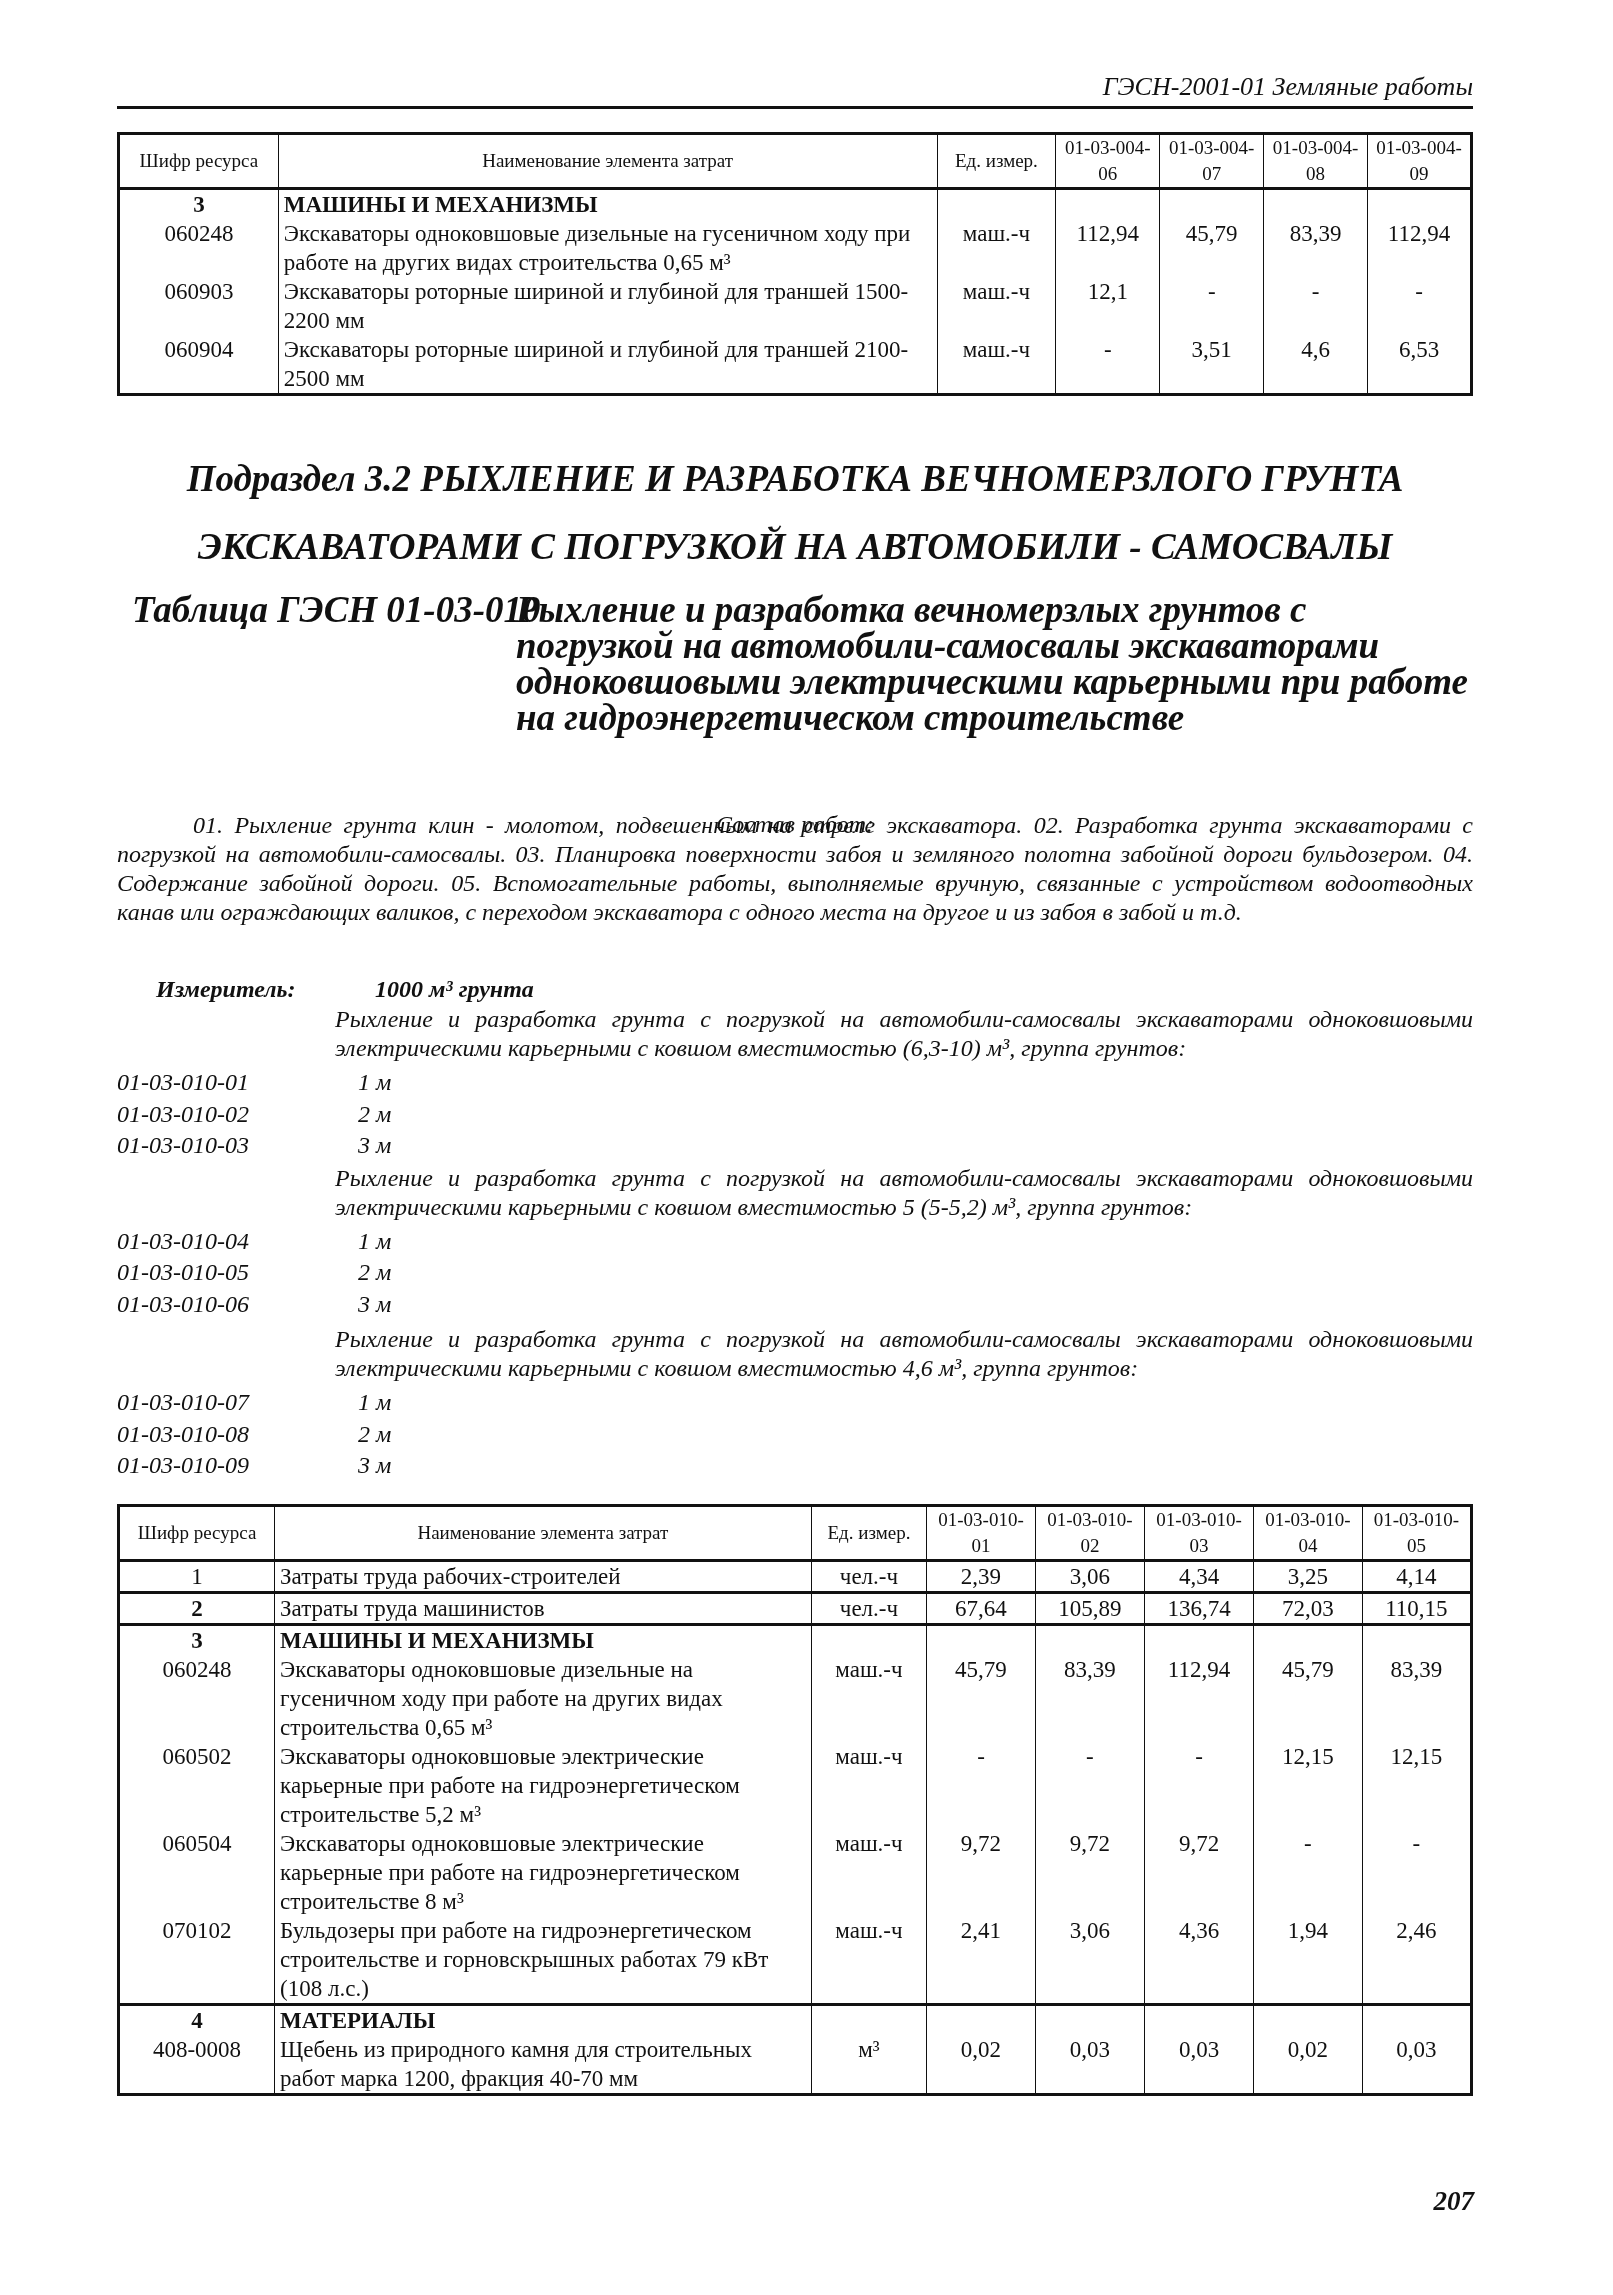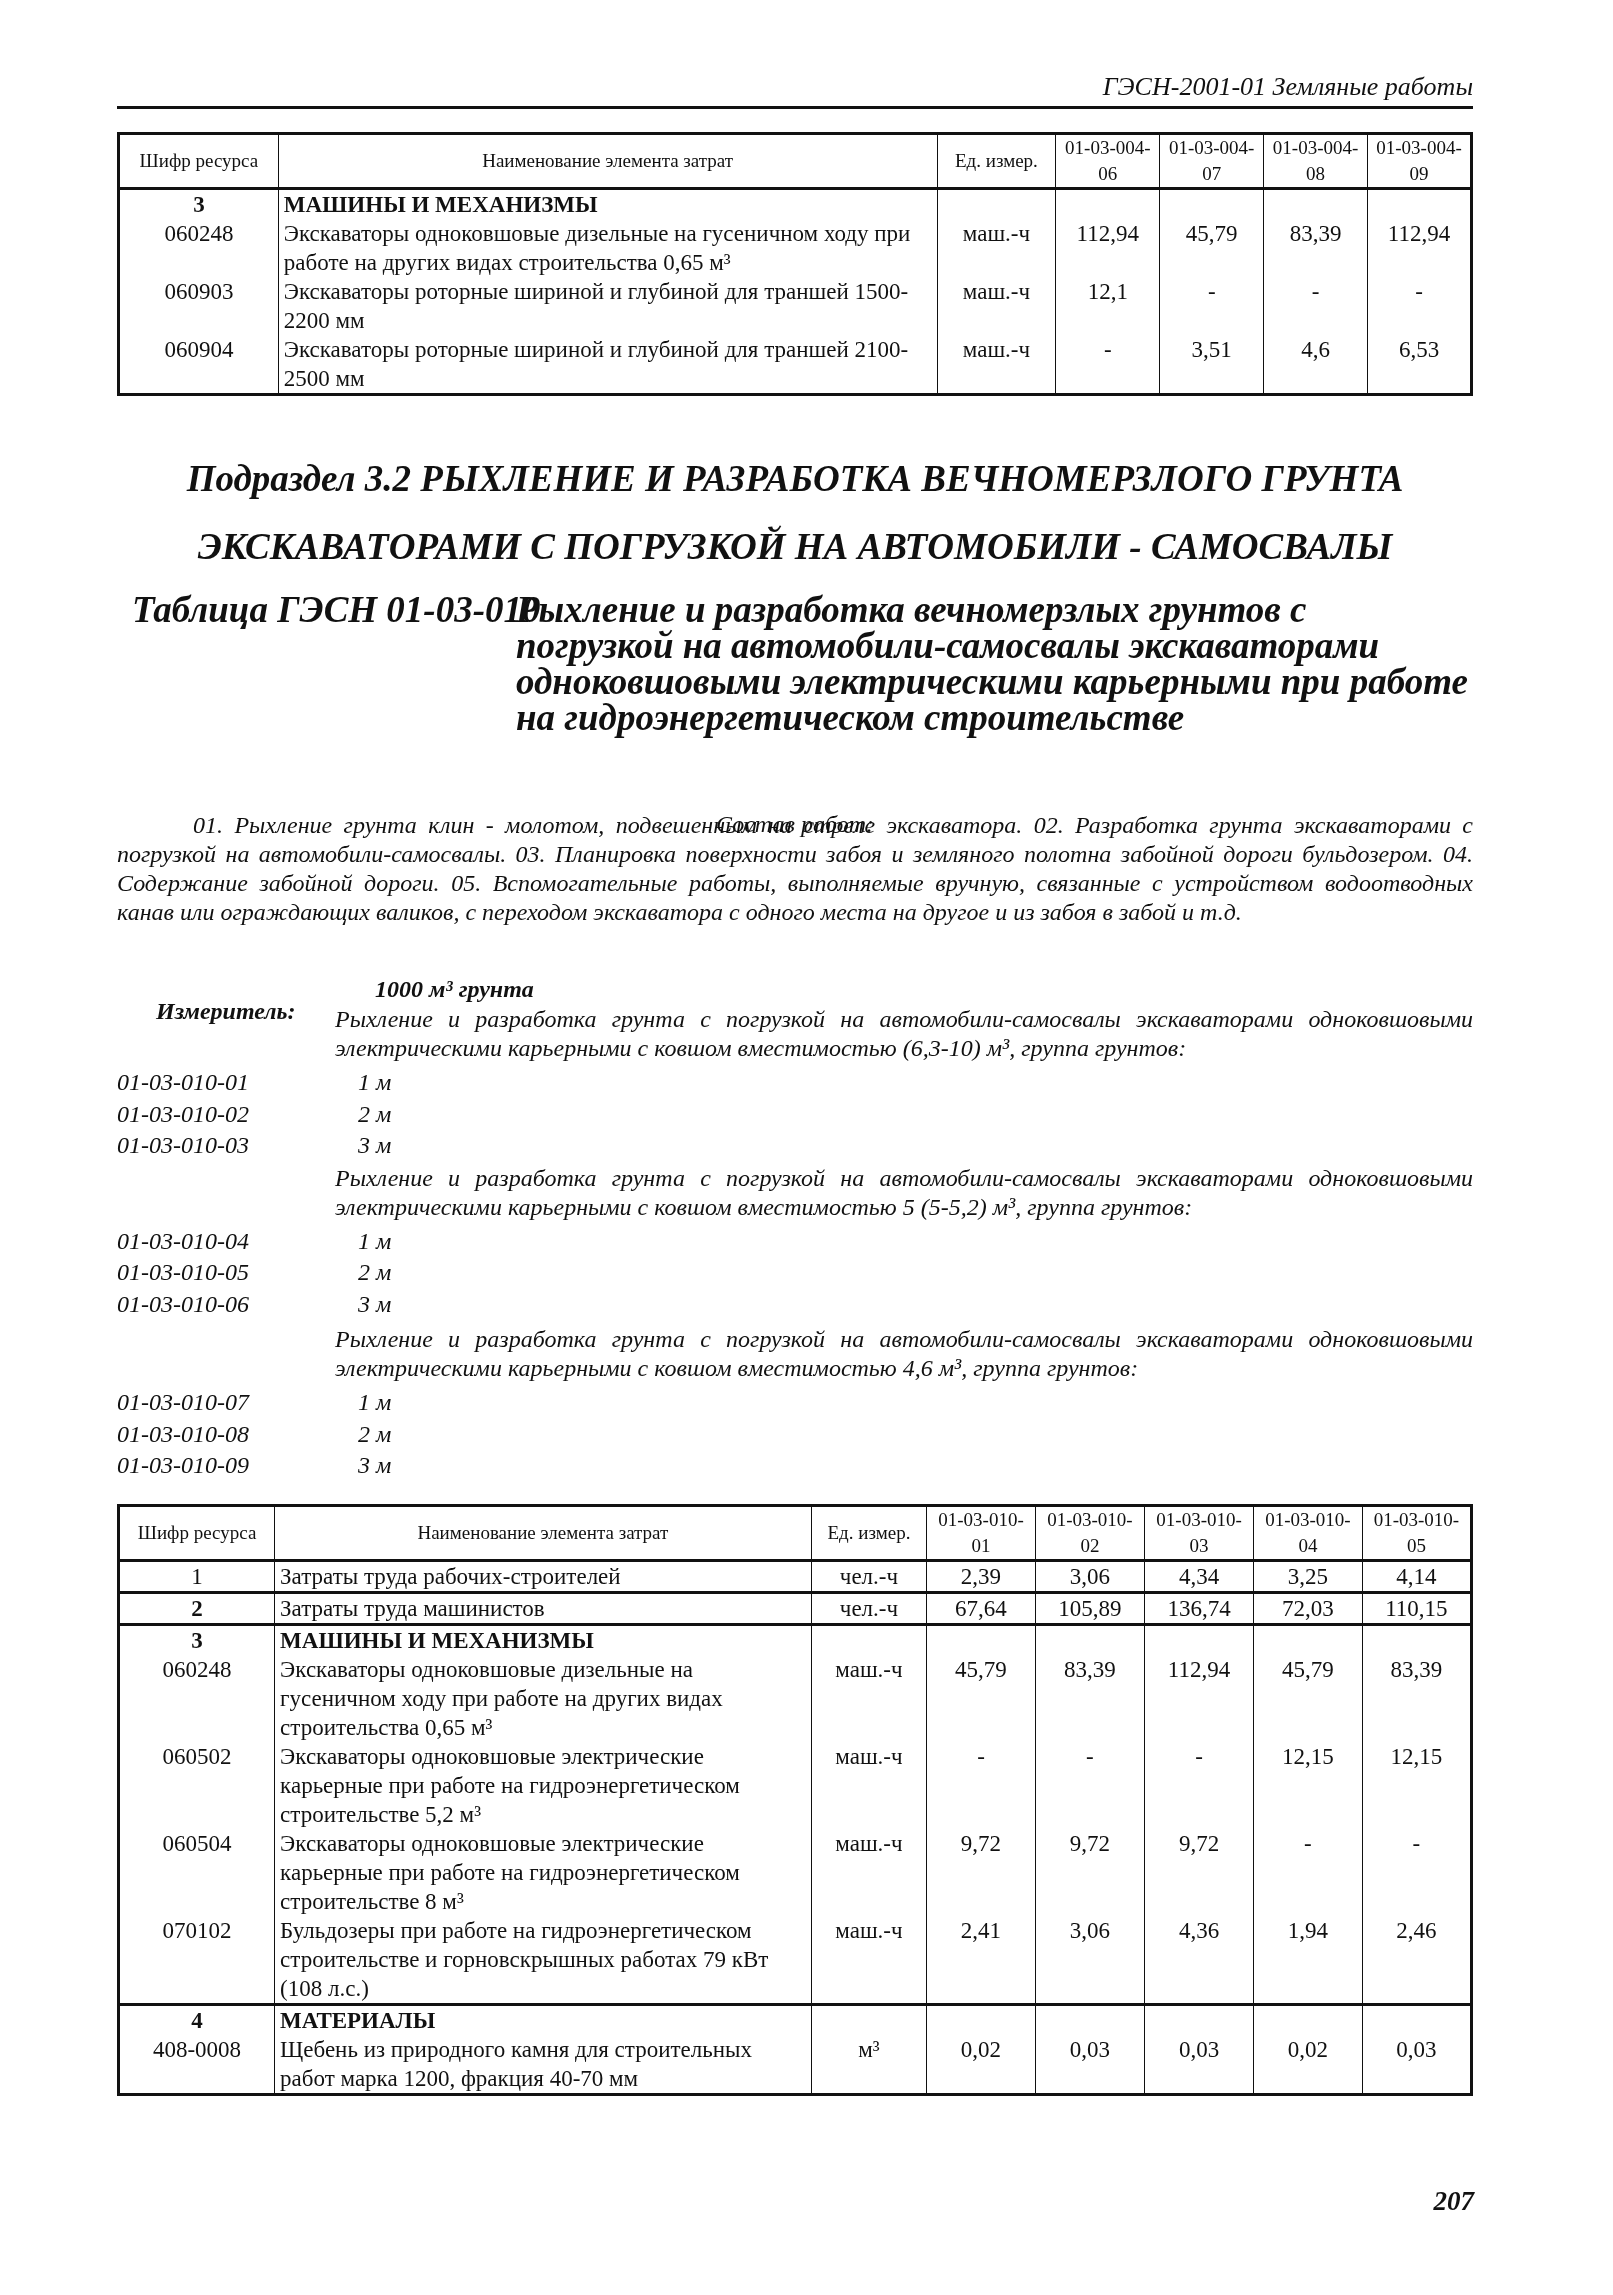--- a/index.html
+++ b/index.html
@@ -85,21 +85,21 @@
   </table>
 
 <div class="abs h1" style="top:456px;">Подраздел 3.2 РЫХЛЕНИЕ И РАЗРАБОТКА ВЕЧНОМЕРЗЛОГО ГРУНТА</div>
 <div class="abs h1" style="top:524px;">ЭКСКАВАТОРАМИ С ПОГРУЗКОЙ НА АВТОМОБИЛИ - САМОСВАЛЫ</div>
 
 <div class="abs h2" style="left:132px;top:592px;">Таблица ГЭСН 01-03-010</div>
 <div class="abs h2" style="left:516px;top:592px;width:957px;text-indent:0px;">Рыхление и разработка вечномерзлых грунтов с погрузкой на автомобили-самосвалы экскаваторами одноковшовыми электрическими карьерными при работе на гидроэнергетическом строительстве</div>
 
 <div class="abs para" style="left:117px;width:1356px;top:778px;text-align:center;margin-top:32px;">Состав работ:</div>
 <div class="abs para" style="left:117px;width:1356px;top:811px;text-indent:76px;">01. Рыхление грунта клин - молотом, подвешенным на стреле экскаватора. 02. Разработка грунта экскаваторами с погрузкой на автомобили-самосвалы. 03. Планировка поверхности забоя и земляного полотна забойной дороги бульдозером. 04. Содержание забойной дороги. 05. Вспомогательные работы, выполняемые вручную, связанные с устройством водоотводных канав или ограждающих валиков, с переходом экскаватора с одного места на другое и из забоя в забой и т.д.</div>
-<div class="abs para b" style="left:156px;top:997px;">Измеритель:</div>
+<div class="abs para b" style="left:156px;top:975px;">Измеритель:</div>
 <div class="abs para b" style="left:375px;top:975px;">1000 м³ грунта</div>
 
 <div class="abs para" style="left:335px;width:1138px;top:1005px;">Рыхление и разработка грунта с погрузкой на автомобили-самосвалы экскаваторами одноковшовыми электрическими карьерными с ковшом вместимостью (6,3-10) м³, группа грунтов:</div>
 <div class="abs code" style="left:117px;top:1068px;">01-03-010-01</div>
 <div class="abs code" style="left:358px;top:1068px;">1 м</div>
 <div class="abs code" style="left:117px;top:1100px;">01-03-010-02</div>
 <div class="abs code" style="left:358px;top:1100px;">2 м</div>
 <div class="abs code" style="left:117px;top:1131px;">01-03-010-03</div>
 <div class="abs code" style="left:358px;top:1131px;">3 м</div>
 

